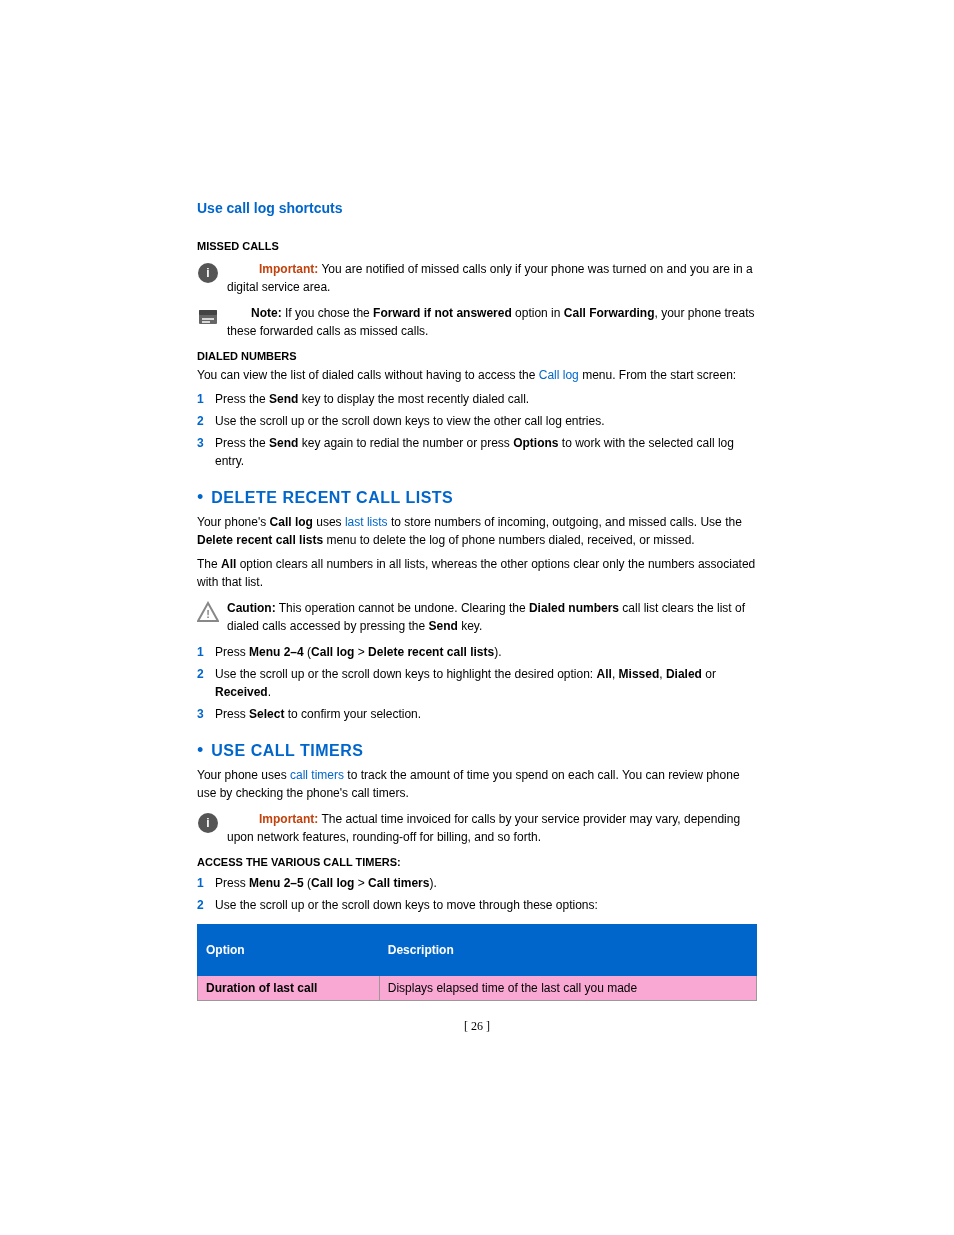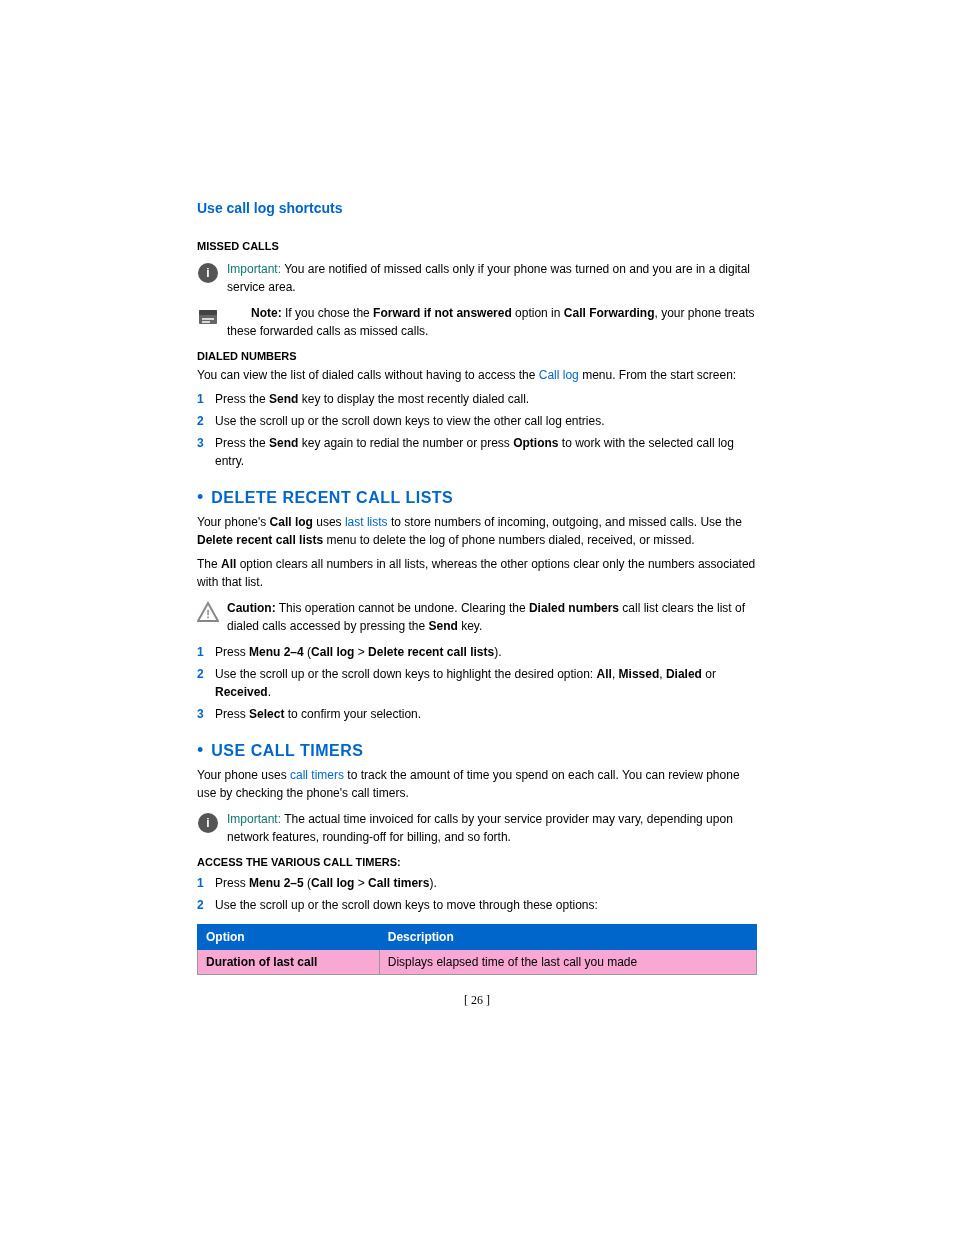--- a/index.html
+++ b/index.html
@@ -73,22 +73,23 @@
       width: 22px;
       height: 22px;
       flex-shrink: 0;
       margin-top: 2px;
     }
     .note-text {
       font-size: 12px;
       line-height: 1.5;
     }
     .important-label {
-      color: #0f766e;
-      font-weight: normal;
+      color: #c2410c;
+      font-weight: bold;
+      margin-left: 32px;
     }
     .note-label {
       font-weight: bold;
       padding-left: 24px;
     }
     .caution-label {
       font-weight: bold;
       text-align: right;
     }
     .bold {
@@ -125,21 +126,21 @@
     }
     .table-container table {
       width: 100%;
       border-collapse: collapse;
       font-size: 12px;
     }
     .table-container th {
       background-color: #0066cc;
       color: #ffffff;
       font-weight: bold;
-      padding: 5px 8px;
+      padding: 18px 8px;
       text-align: left;
       border: 1px solid #0066cc;
     }
     .table-container td {
       padding: 5px 8px;
       border: 1px solid #999999;
       background: #f9a8d4;
     }
     .table-container tr:nth-child(even) td {
       background: #f5f5f5;

